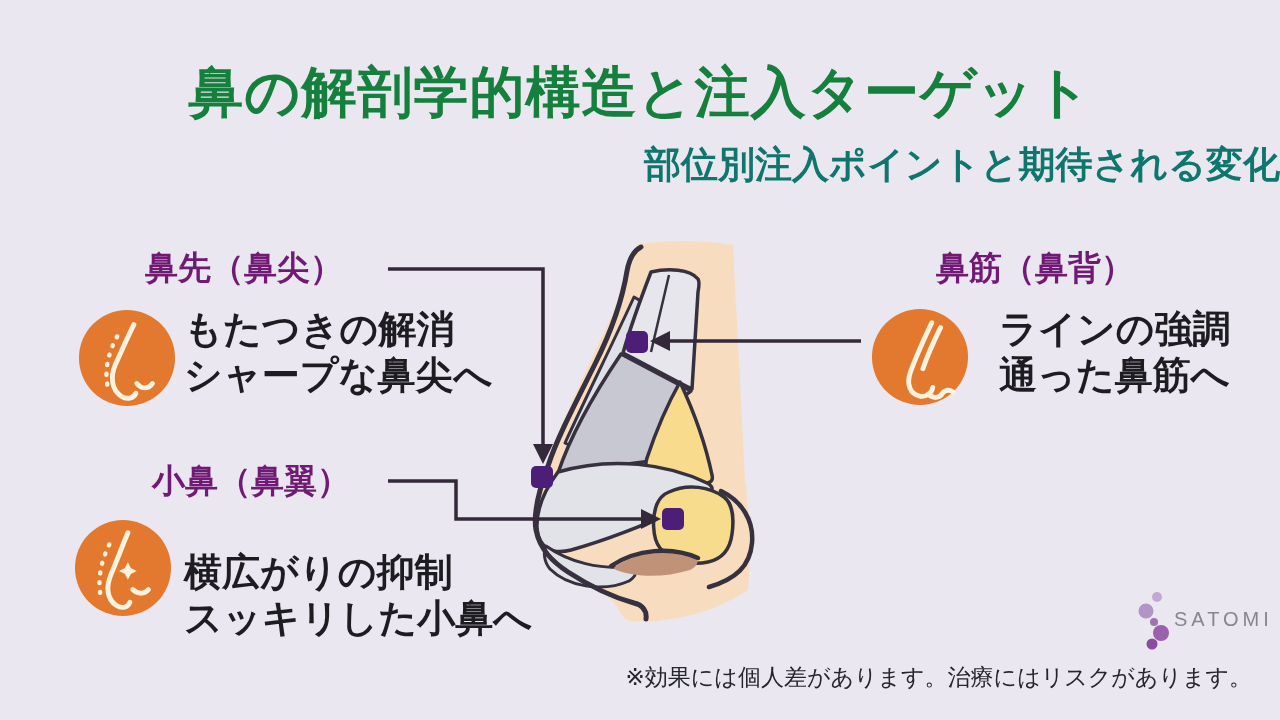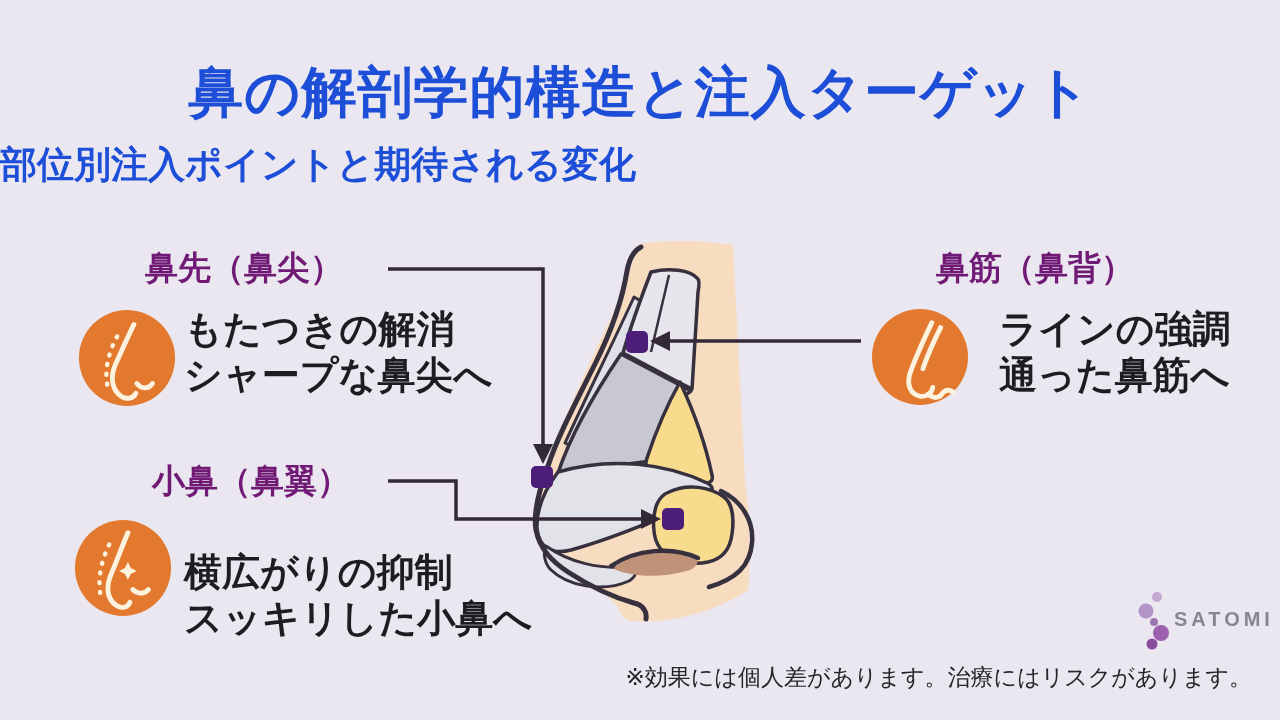--- a/index.html
+++ b/index.html
@@ -4,39 +4,39 @@
 <style>
   html,body{margin:0;padding:0;}
   .canvas{
     position:relative;width:1280px;height:720px;overflow:hidden;
     background:#eae7f0;
     font-family:"Liberation Sans","DejaVu Sans",sans-serif;
   }
   .abs{position:absolute;}
   .page-title{
     left:0;top:56px;width:1280px;text-align:center;
-    font-size:55px;font-weight:900;letter-spacing:1px;color:#1d4ed8;
+    font-size:55px;font-weight:900;letter-spacing:1px;color:#15803d;
   }
   .page-subtitle{
-    left:0;top:140px;width:1280px;text-align:left;
-    font-size:37px;font-weight:800;color:#1d4ed8;
+    left:0;top:140px;width:1280px;text-align:right;
+    font-size:37px;font-weight:800;color:#0f766e;
   }
   .ann-label{
     font-size:33px;font-weight:900;color:#701a75;white-space:nowrap;
   }
   .ann-desc{
     font-size:38px;font-weight:800;color:#1d1d21;line-height:46px;white-space:nowrap;
   }
   .icon-badge{width:98px;height:98px;}
   .diagram-svg{left:0;top:0;width:1280px;height:720px;}
   .disclaimer{
     right:28px;top:662px;font-size:23px;font-weight:400;color:#26262a;white-space:nowrap;
   }
   .logo-text{
-    left:1174px;top:608px;font-size:20px;font-weight:700;
+    left:1174px;top:608px;font-size:20px;font-weight:400;
     letter-spacing:4px;color:#87868e;text-align:right;
   }
 </style>
 </head>
 <body>
 
 <div class="canvas">
 
   <div class="abs page-title">鼻の解剖学的構造と注入ターゲット</div>
   <div class="abs page-subtitle">部位別注入ポイントと期待される変化</div>

